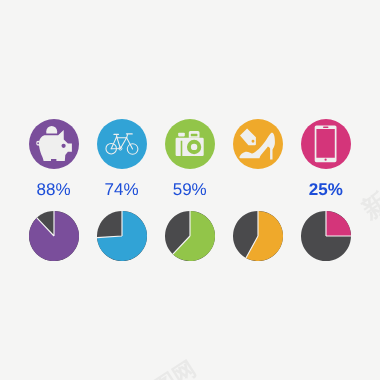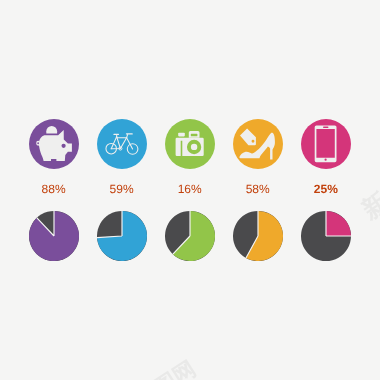--- a/index.html
+++ b/index.html
@@ -6,21 +6,21 @@
   body{width:380px;height:380px;background:#f5f5f4;overflow:hidden;
        font-family:"Liberation Sans",sans-serif;
        -webkit-font-smoothing:antialiased;
        text-rendering:geometricPrecision;}
   #stage{position:relative;width:380px;height:380px;background:#f5f5f4;}
   .col{position:absolute;top:0;left:0;width:68px;height:380px;}
   .icon-wrap{position:absolute;left:0;top:119px;width:68px;height:50px;}
   .icon-circle{position:absolute;left:9px;top:0;width:50px;height:50px;border-radius:50%;}
   .icon-svg{position:absolute;left:9px;top:0;width:50px;height:50px;overflow:visible;}
   .pct{position:absolute;left:0;top:181px;width:68px;text-align:center;
-       font-size:12px;line-height:17px;color:#c2410c;letter-spacing:0px;}
+       font-size:17.0px;line-height:17px;color:#1d4ed8;letter-spacing:0px;}
   .pie{position:absolute;left:9px;top:211px;width:50px;height:50px;}
   .wm{position:absolute;color:#e9e9e8;font-weight:bold;user-select:none;
       transform:rotate(-38deg);transform-origin:left top;white-space:nowrap;}
 </style>
 </head>
 <body>
 
 <div id="stage">
     <div class="col" style="left: 19.6px;">
       <div class="icon-wrap">
@@ -55,57 +55,56 @@
               <path d="M30.6 15.6 L29.6 18.7 L35.6 30.0"></path>
             </g>
             <g fill="#efefee" stroke="none">
               <rect x="16.4" y="14.75" width="5.6" height="1.25" rx="0.55"></rect>
               <rect x="28.9" y="14.2" width="6.9" height="1.3" rx="0.6"></rect>
             </g>
             <circle cx="23.4" cy="29.5" r="1.55" fill="none" stroke="#efefee" stroke-width="1.0"></circle>
           </g>
         </svg>
       </div>
-      <div class="pct">59%</div>
+      <div class="pct">74%</div>
       <div class="pie"><svg viewBox="0 0 50 50" width="50" height="50">
           <path d="M25 0 A25 25 0 1 1 24.99 0 Z" fill="#4a4a4c"></path>
           <path d="M25 25 L25 0 A25 25 0 1 1 0.049 26.570 Z" fill="#31a3d6"></path>
           <path d="M25 25 L25 0 M25 25 L0.049 26.570" stroke="#f5f5f4" stroke-width="1.15" fill="none"></path>
         </svg></div>
     </div>
     <div class="col" style="left: 155.7px;">
       <div class="icon-wrap">
         <div class="icon-circle" style="background: rgb(146, 197, 73);"></div>
         <svg class="icon-svg" viewBox="0 0 50 50">
           <g fill="#efefee" stroke="none">
             <rect x="13.2" y="13.8" width="6.6" height="3.6" rx="0.8"></rect>
             <path d="M23.8 13.5a1.5 1.5 0 0 1 1.5-1.5h7.7a1.5 1.5 0 0 1 1.5 1.5v5.3h-10.7zm2.0 1.75a.55 .55 0 0 1 .55-.55h5.5a.55 .55 0 0 1 .55 .55v1.55a.55 .55 0 0 1-.55 .55h-5.5a.55 .55 0 0 1-.55-.55z" fill-rule="evenodd"></path>
             <path d="M11.9 18.8h25.5a1.3 1.3 0 0 1 1.3 1.3v15.6a1.3 1.3 0 0 1-1.3 1.3h-25.5a1.3 1.3 0 0 1-1.3-1.3v-15.6a1.3 1.3 0 0 1 1.3-1.3zm3.8 2.9v15.3h1.6v-15.3zm13.4-.85a7.15 7.15 0 1 0 0 14.3 7.15 7.15 0 0 0 0-14.3z" fill-rule="evenodd"></path>
             <circle cx="29.1" cy="27.9" r="3.2"></circle>
           </g>
         </svg>
       </div>
-      <div class="pct">16%</div>
+      <div class="pct">59%</div>
       <div class="pie"><svg viewBox="0 0 50 50" width="50" height="50">
           <path d="M25 0 A25 25 0 1 1 24.99 0 Z" fill="#4a4a4c"></path>
           <path d="M25 25 L25 0 A25 25 0 1 1 7.886 43.224 Z" fill="#92c549"></path>
           <path d="M25 25 L25 0 M25 25 L7.886 43.224" stroke="#f5f5f4" stroke-width="1.15" fill="none"></path>
         </svg></div>
     </div>
     <div class="col" style="left: 223.7px;">
       <div class="icon-wrap">
         <div class="icon-circle" style="background: rgb(239, 169, 43);"></div>
         <svg class="icon-svg" viewBox="0 0 50 50">
           <g fill="#efefee" stroke="none">
             <path d="M14.1 9.4 L22.9 18.2 L22.9 25.2 A1.0 1.0 0 0 1 21.9 26.2 L15.4 26.2 L7.0 16.6 Zm5.9 11.4a1.45 1.45 0 1 0 0 2.9 1.45 1.45 0 0 0 0-2.9z" fill-rule="evenodd"></path>
             <path d="M38.9 13.4 C40.2 13.8 41.0 15.2 41.4 17.3 C41.8 19.5 42.0 22.1 41.9 24.0 C41.8 25.8 41.2 28.0 40.1 29.5 C39.7 30.1 39.5 30.6 39.5 31.3 L39.5 40.5 L37.1 40.5 L37.1 29.5 C36.6 28.6 35.9 28.0 34.9 27.6 C33.4 29.6 30.8 33.0 28.0 36.0 C27.2 36.9 26.7 38.3 26.5 39.3 L7.4 39.3 C6.5 39.3 6.2 38.7 6.6 37.6 C7.3 35.7 9.6 33.5 12.0 33.0 C13.6 32.7 15.2 32.9 16.5 33.6 C17.4 34.1 18.3 34.6 19.2 34.4 C20.8 34.0 23.3 32.2 25.8 29.9 C28.3 27.6 31.0 24.4 33.0 21.3 C34.8 18.4 36.8 14.6 38.9 13.4 Z"></path>
           </g>
         </svg>
       </div>
-      <div class="pct">58%</div>
       <div class="pie"><svg viewBox="0 0 50 50" width="50" height="50">
           <path d="M25 0 A25 25 0 1 1 24.99 0 Z" fill="#4a4a4c"></path>
           <path d="M25 25 L25 0 A25 25 0 1 1 12.956 46.908 Z" fill="#efa92b"></path>
           <path d="M25 25 L25 0 M25 25 L12.956 46.908" stroke="#f5f5f4" stroke-width="1.15" fill="none"></path>
         </svg></div>
     </div>
     <div class="col" style="left: 291.8px; font-weight: bold;">
       <div class="icon-wrap">
         <div class="icon-circle" style="background: rgb(212, 53, 122);"></div>
         <svg class="icon-svg" viewBox="0 0 50 50">

